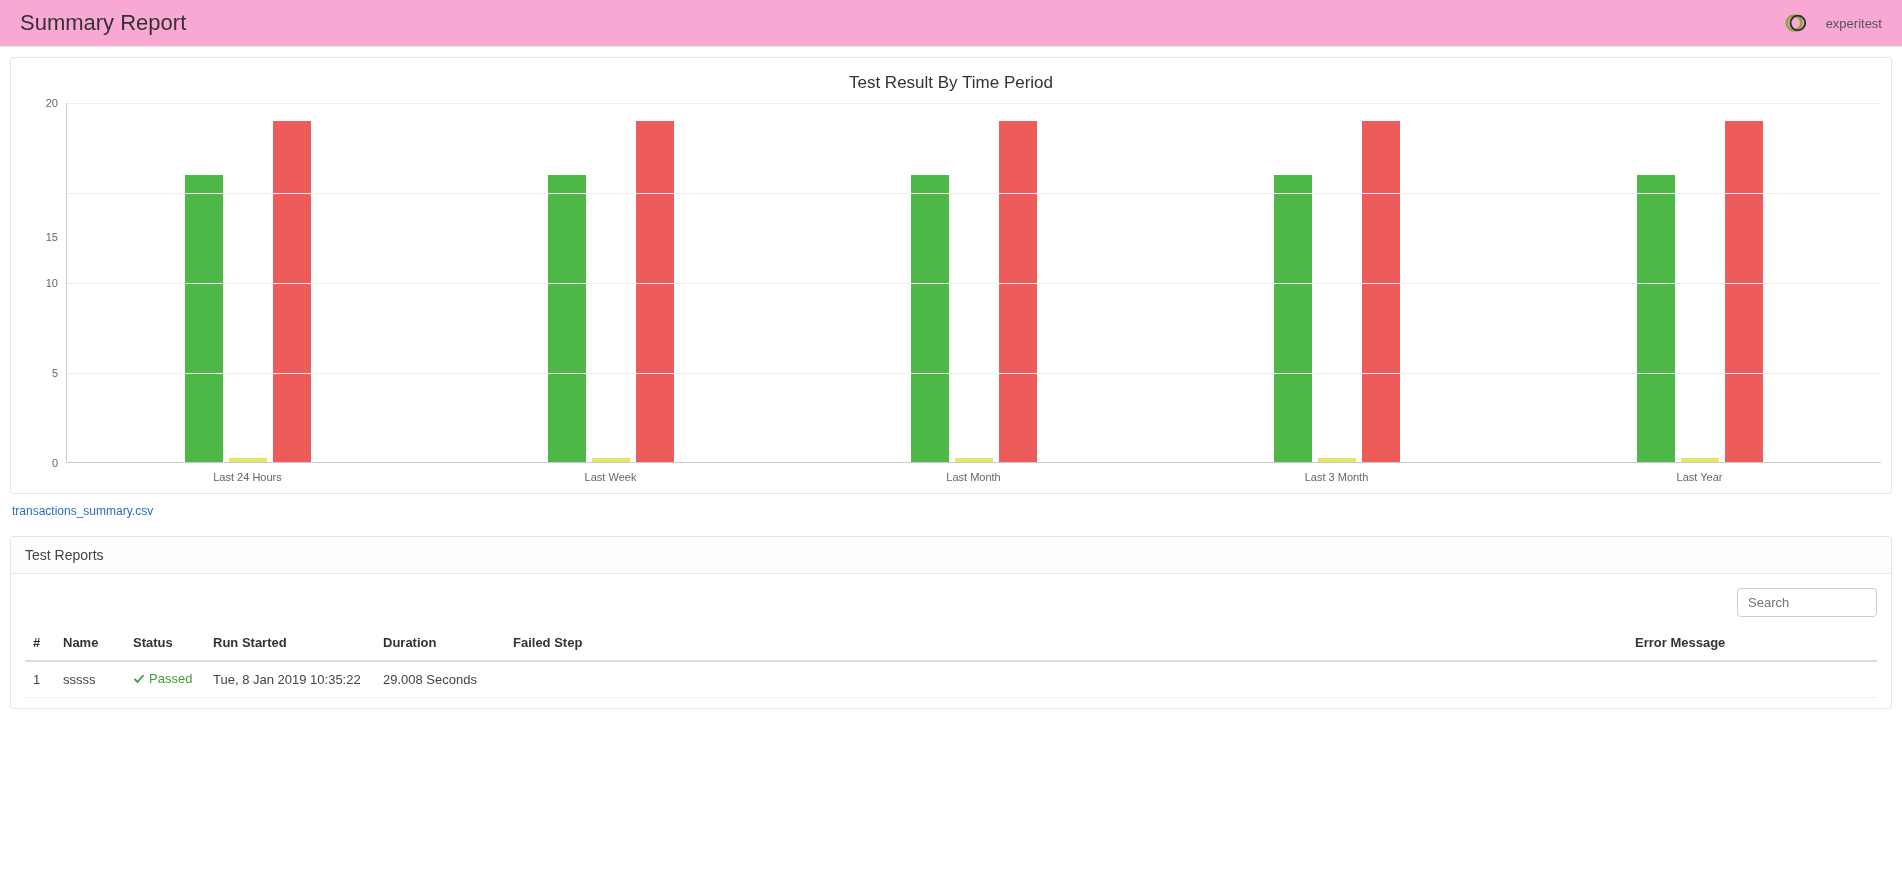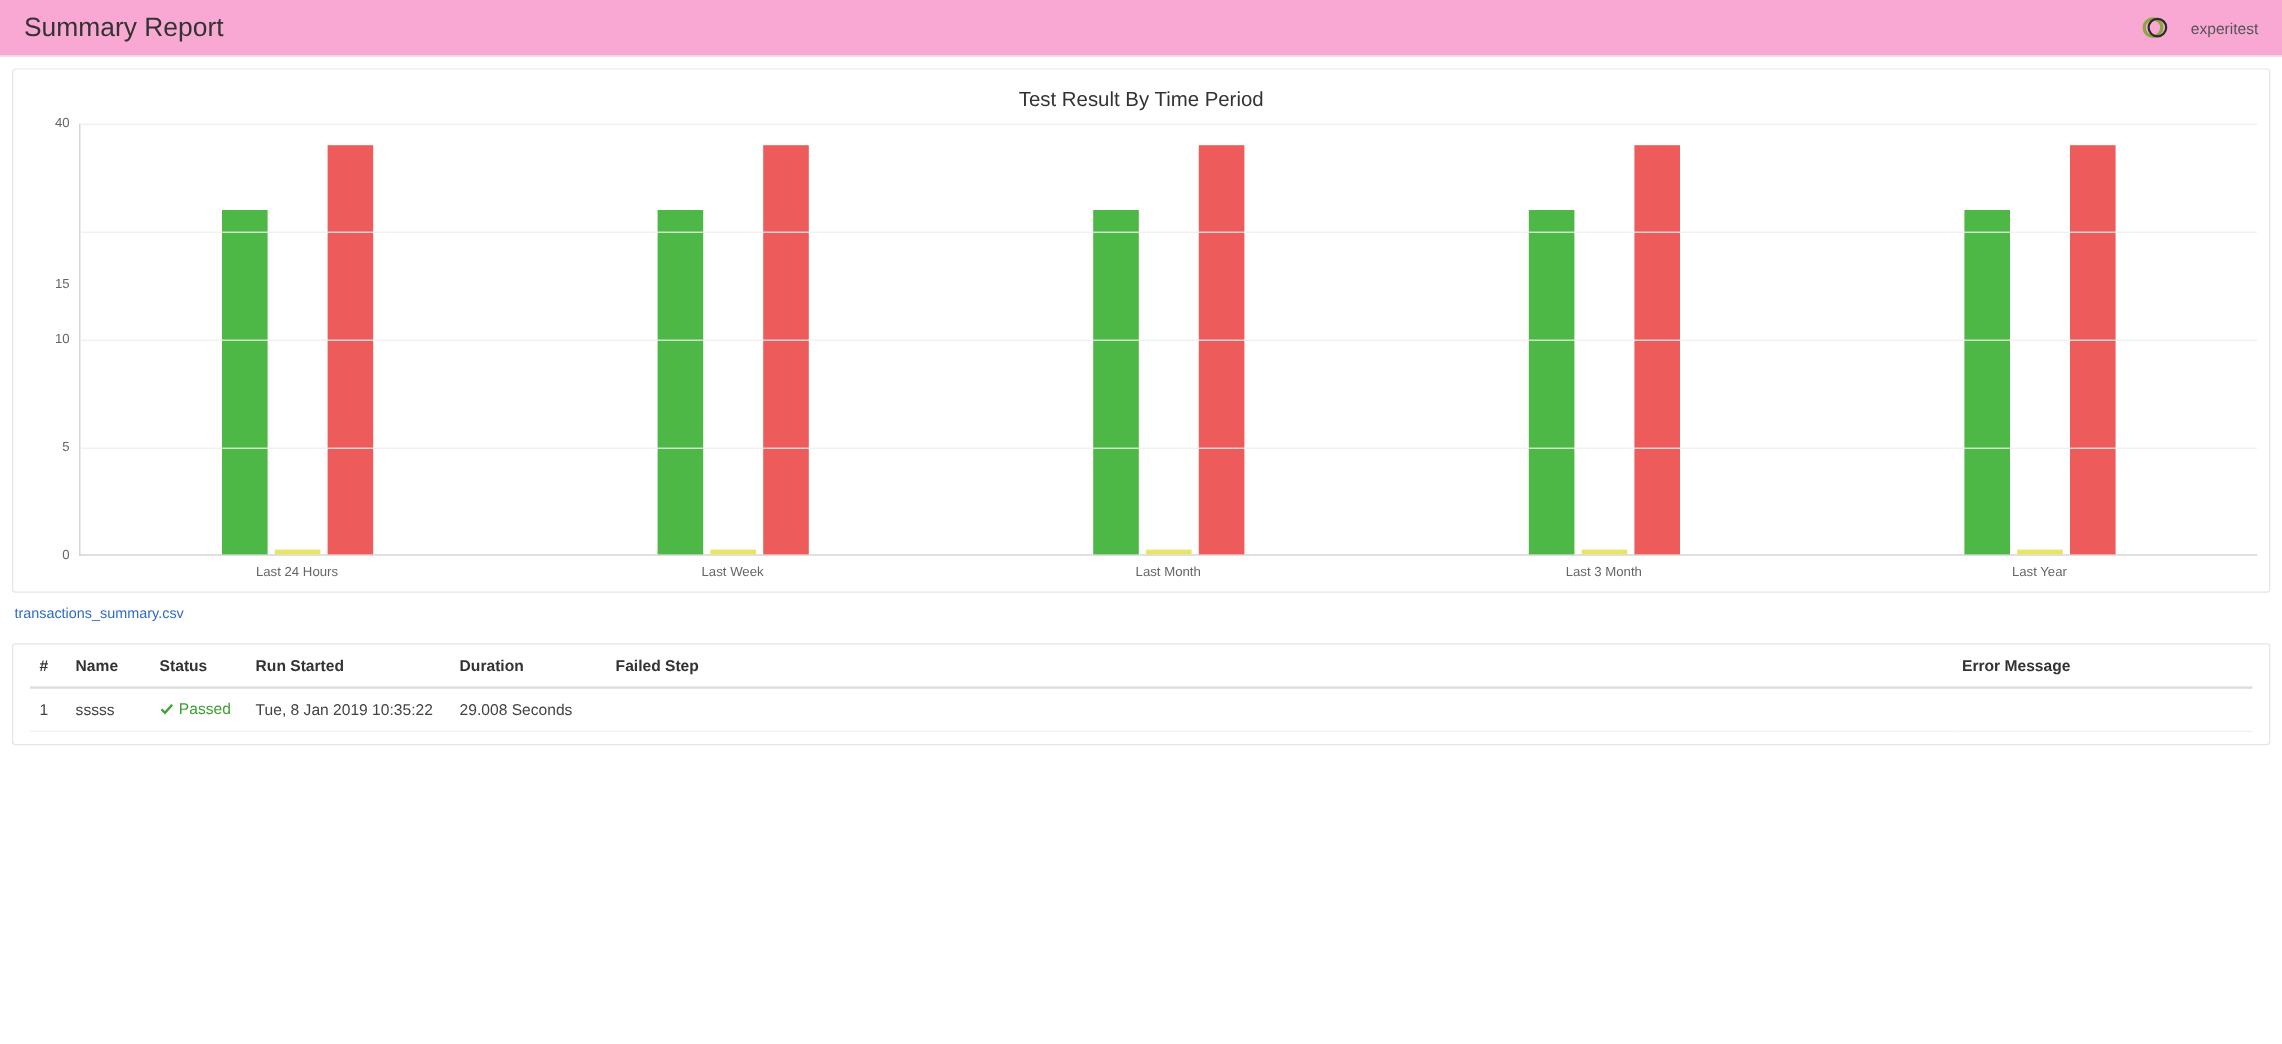--- a/index.html
+++ b/index.html
@@ -213,21 +213,21 @@
 <div class="charts-panel">
 
   <div class="bar-chart-section">
     <div class="chart-title">Test Result By Time Period</div>
     <div class="bar-chart">
       <div class="y-axis" id="y-axis">
           <div class="y-tick" style="top: 360px;">0</div>
           <div class="y-tick" style="top: 270px;">5</div>
           <div class="y-tick" style="top: 180px;">10</div>
           <div class="y-tick" style="top: 90px; margin-top: 44px;">15</div>
-          <div class="y-tick" style="top: 0px;">40</div>
+          <div class="y-tick" style="top: 0px;">20</div>
         </div>
       <div class="plot-area" id="plot-area">
         <div class="bars-container" id="bars-container">
             <div class="bar-group">
               <div class="bar" style="height: 80%; background: rgb(77, 184, 69);"></div>
               <div class="bar" style="height: 1%; background: rgb(232, 229, 102);"></div>
               <div class="bar" style="height: 95%; background: rgb(237, 91, 91);"></div>
             </div>
             <div class="bar-group">
               <div class="bar" style="height: 80%; background: rgb(77, 184, 69);"></div>
@@ -264,20 +264,24 @@
         </div>
     </div>
   </div>
 
 
 </div>
 
 <a href="#" class="csv-link">transactions_summary.csv</a>
 
 <div class="table-panel">
+  <div class="table-header">Test Reports</div>
+  <div class="table-controls">
+    <input type="text" class="search-input" placeholder="Search" style="">
+  </div>
   <table class="report">
     <thead>
       <tr>
         <th class="col-num">#</th>
         <th class="col-name">Name</th>
         <th class="col-status">Status</th>
         <th class="col-run">Run Started</th>
         <th class="col-dur">Duration</th>
         <th>Failed Step</th>
         <th class="col-err">Error Message</th>

